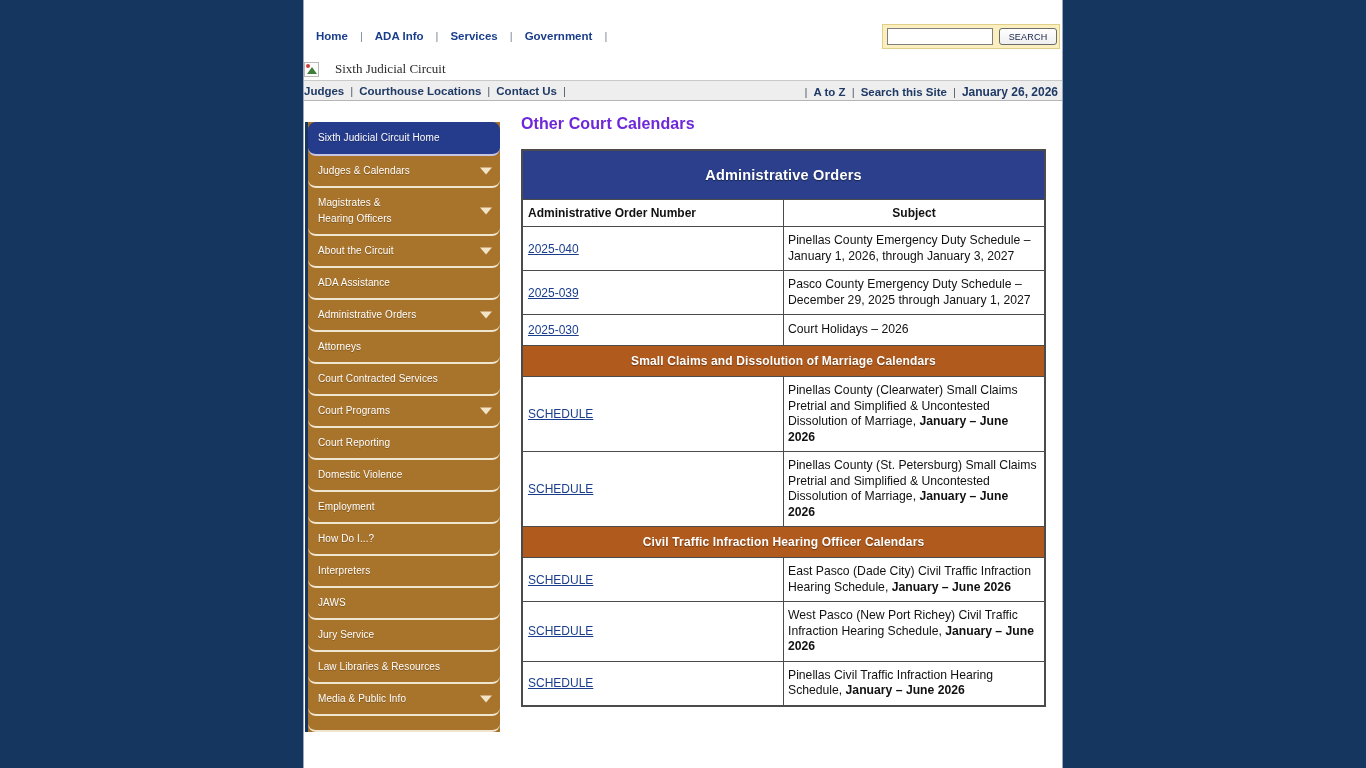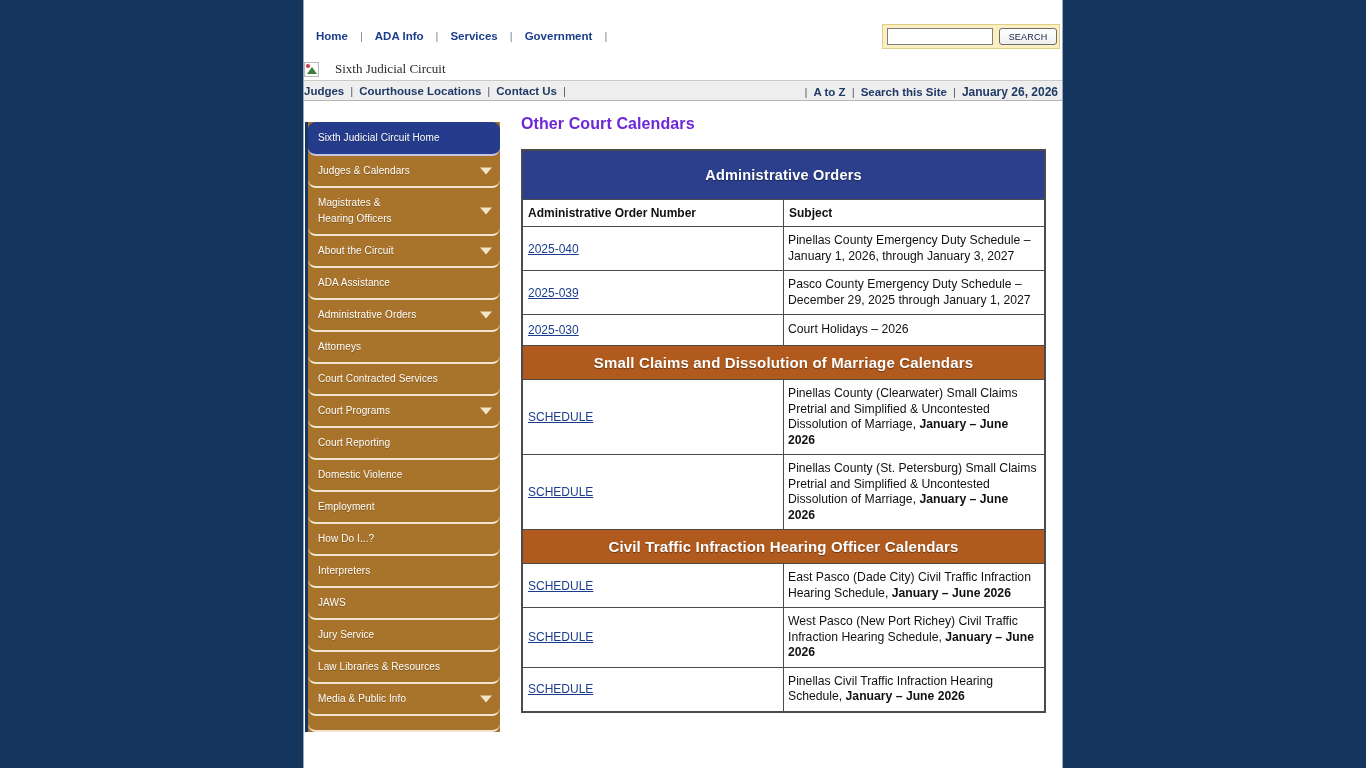--- a/index.html
+++ b/index.html
@@ -238,27 +238,27 @@
     background: #ffffff;
     color: #111111;
     font-weight: bold;
     font-size: 12px;
     text-align: left;
     padding: 6px 5px;
     vertical-align: middle;
     line-height: 14px;
     width: 118px;
   }
-  .col-head.center { text-align: left; }
+  .col-head.center { text-align: center; }
   .hdr-orange {
     background: #b05a1d;
     color: #ffffff;
     text-align: center;
     font-weight: bold;
-    font-size: 15px;
+    font-size: 12px;
     padding: 8px 4px;
     text-shadow: 0 1px 1px rgba(0,0,0,.4);
     letter-spacing: .15px;
   }
   td.link-cell {
     width: 118px;
     padding: 8px 5px;
     vertical-align: middle;
     background: #fff;
   }

